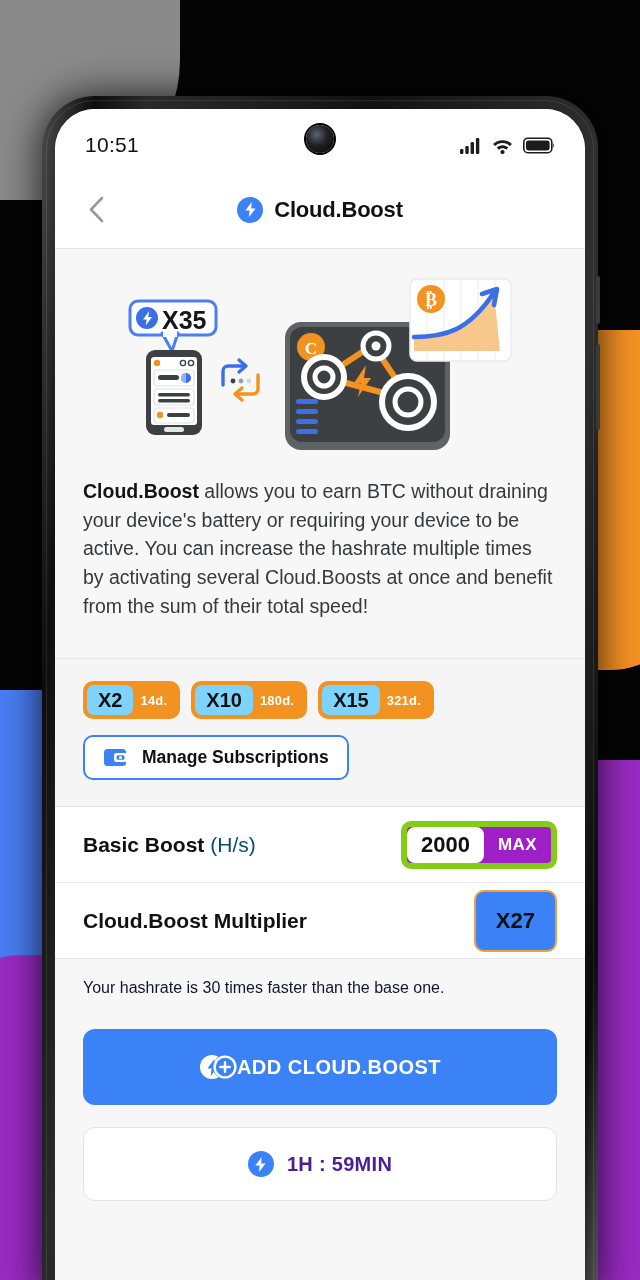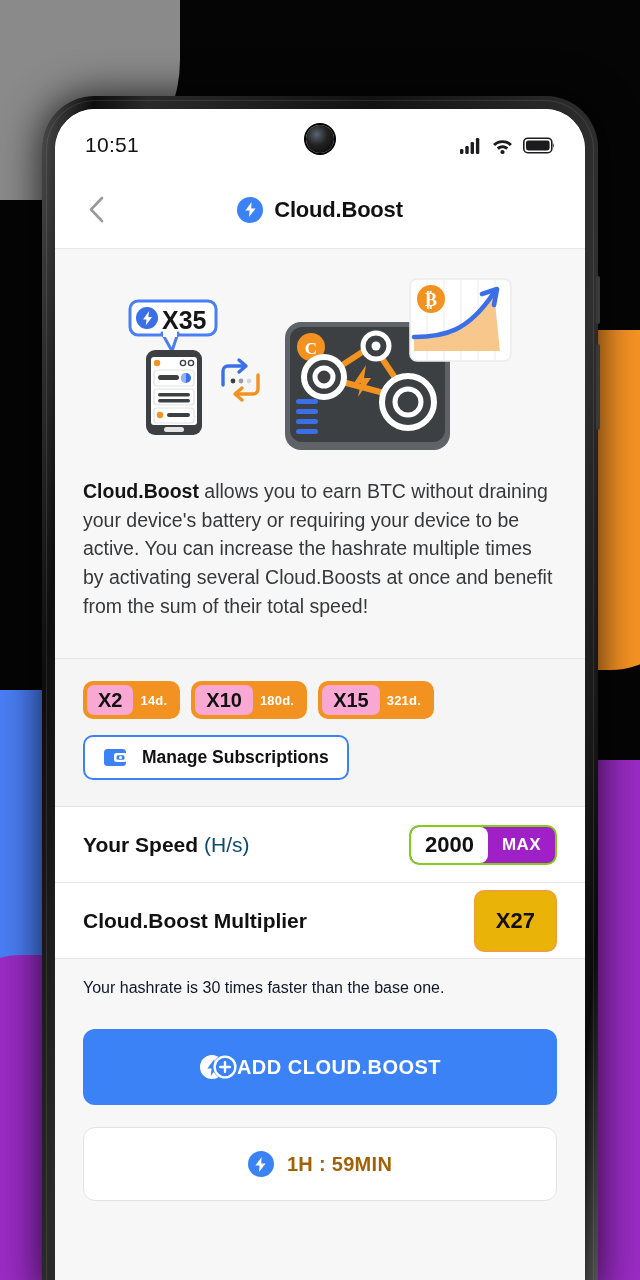--- a/index.html
+++ b/index.html
@@ -138,21 +138,21 @@
   }
   .subs-title { font-size:22px; font-weight:bold; color:#111; margin-bottom:16px; }
   .badge-row { display:flex; gap:11px; margin-bottom:16px; }
   .badge {
     background:#f29220; border-radius:10px;
     display:flex; align-items:center;
     padding:4px; gap:7px;
     cursor:pointer;
   }
   .badge .chip {
-    background:#f9a8d4; border-radius:7px;
+    background:#7dd3fc; border-radius:7px;
     padding:3px 11px;
     font-size:20px; font-weight:bold; color:#111;
     line-height:1.2;
   }
   .badge .days {
     font-size:13px; font-weight:bold; color:#fff;
     padding-right:9px; letter-spacing:.2px;
   }
   .manage-btn {
     display:inline-flex; align-items:center; gap:13px;
@@ -168,33 +168,33 @@
     height:76px;
     display:flex; align-items:center; justify-content:space-between;
     border-bottom:1px solid #e7e7e7;
   }
   .row-label { font-size:21px; font-weight:bold; color:#111; }
   .row-label .unit { font-weight:normal; color:#0c4a6e; }
 
   .speed-pill {
     display:flex; align-items:center;
     background:#a020c8; border-radius:10px;
-    border:2px solid #84cc16;
+    border:6px solid #84cc16;
     overflow:hidden;
   }
   .speed-pill .val {
     background:#fff; color:#111; font-size:22px; font-weight:bold;
     padding:5px 14px; border-radius:8px;
   }
   .speed-pill .max {
     color:#fff; font-size:17px; font-weight:bold;
     padding:0 14px; letter-spacing:.4px;
   }
   .mult-pill {
-    background:#eab308; border:2px solid #f0a037; border-radius:10px;
+    background:#3b82f6; border:2px solid #f0a037; border-radius:10px;
     padding:16px 20px;
     font-size:22px; font-weight:bold; color:#111;
   }
 
   
   .note-block { background:#f7f7f7; padding:20px 28px 6px 28px; }
   .note { font-size:16px; color:#0f172a; }
 
   
   .actions { background:#f7f7f7; padding:26px 28px 0 28px; }
@@ -207,21 +207,21 @@
   .cta-label {
     font-size:20px; font-weight:bold; color:#fff; letter-spacing:.5px;
   }
   .timer-btn {
     margin-top:22px;
     width:100%; height:74px;
     background:#fff; border:1px solid #e3e3e3; border-radius:12px;
     display:flex; align-items:center; justify-content:center; gap:13px;
     cursor:pointer;
   }
-  .timer-label { font-size:20px; font-weight:bold; color:#a16207; letter-spacing:.3px; }
+  .timer-label { font-size:20px; font-weight:bold; color:#4c1d95; letter-spacing:.3px; }
 </style>
 </head>
 <body>
 
 <div id="backdrop">
   <div class="bd-gray"></div>
   <div class="bd-blue"></div>
   <div class="bd-purple-l"></div>
   <div class="bd-orange"></div>
   <div class="bd-purple-r"></div>
@@ -377,21 +377,21 @@
           <rect x="11" y="6" width="13" height="9" rx="2.5" fill="#fff"></rect>
           <rect x="13.5" y="8.2" width="8" height="4.6" rx="1.6" fill="#3b82f6"></rect>
           <circle cx="17.5" cy="10.5" r="1.5" fill="#fff"></circle>
         </svg>
         <span class="manage-label">Manage Subscriptions</span>
       </div>
     </div>
 
     <div class="row">
       <div class="row-label">
-        <span>Your Speed</span>
+        <span>Basic Boost</span>
         <span class="unit">(H/s)</span>
       </div>
       <div class="speed-pill">
         <span class="val">2000</span>
         <span class="max">MAX</span>
       </div>
     </div>
 
     <div class="row">
       <div class="row-label">Cloud.Boost Multiplier</div>

